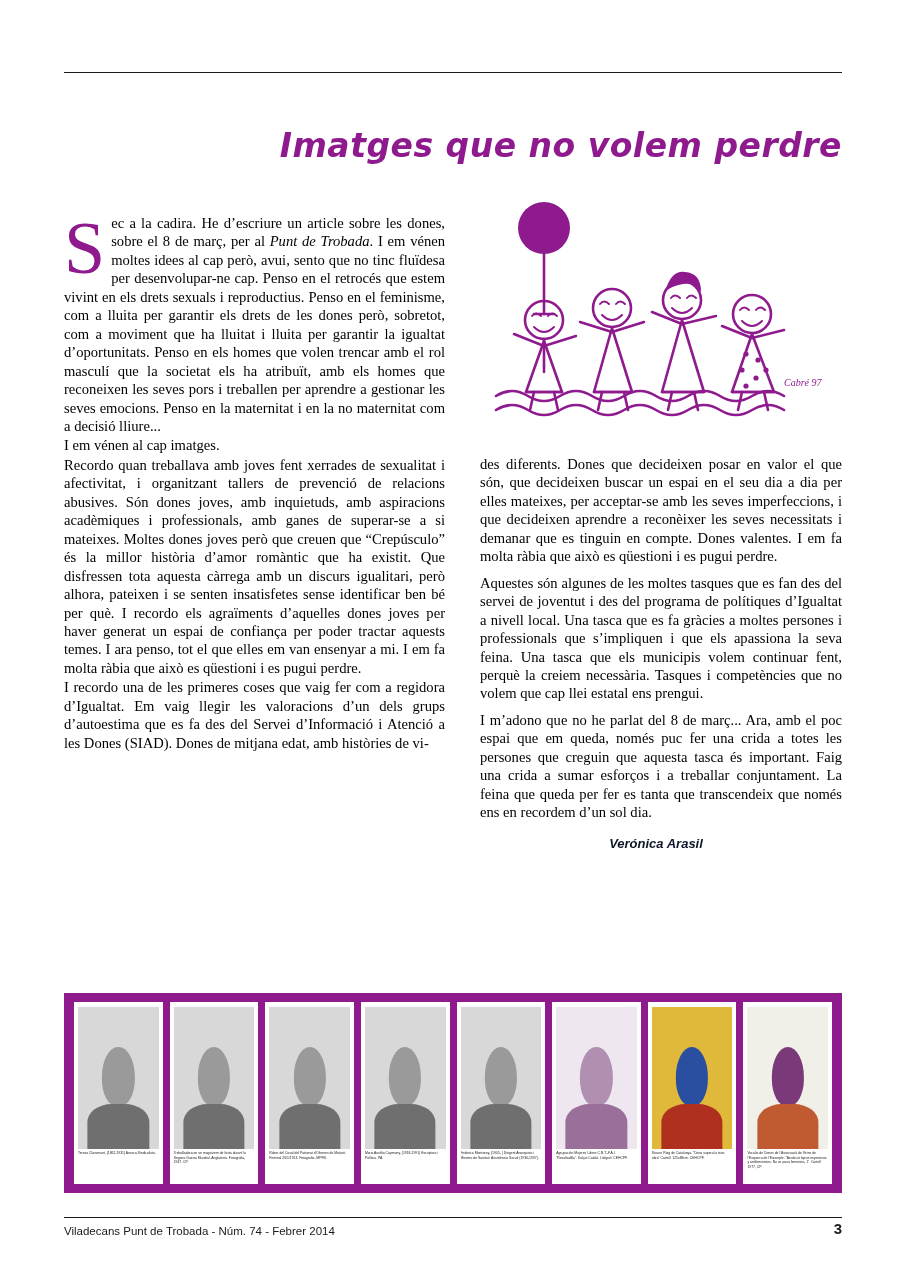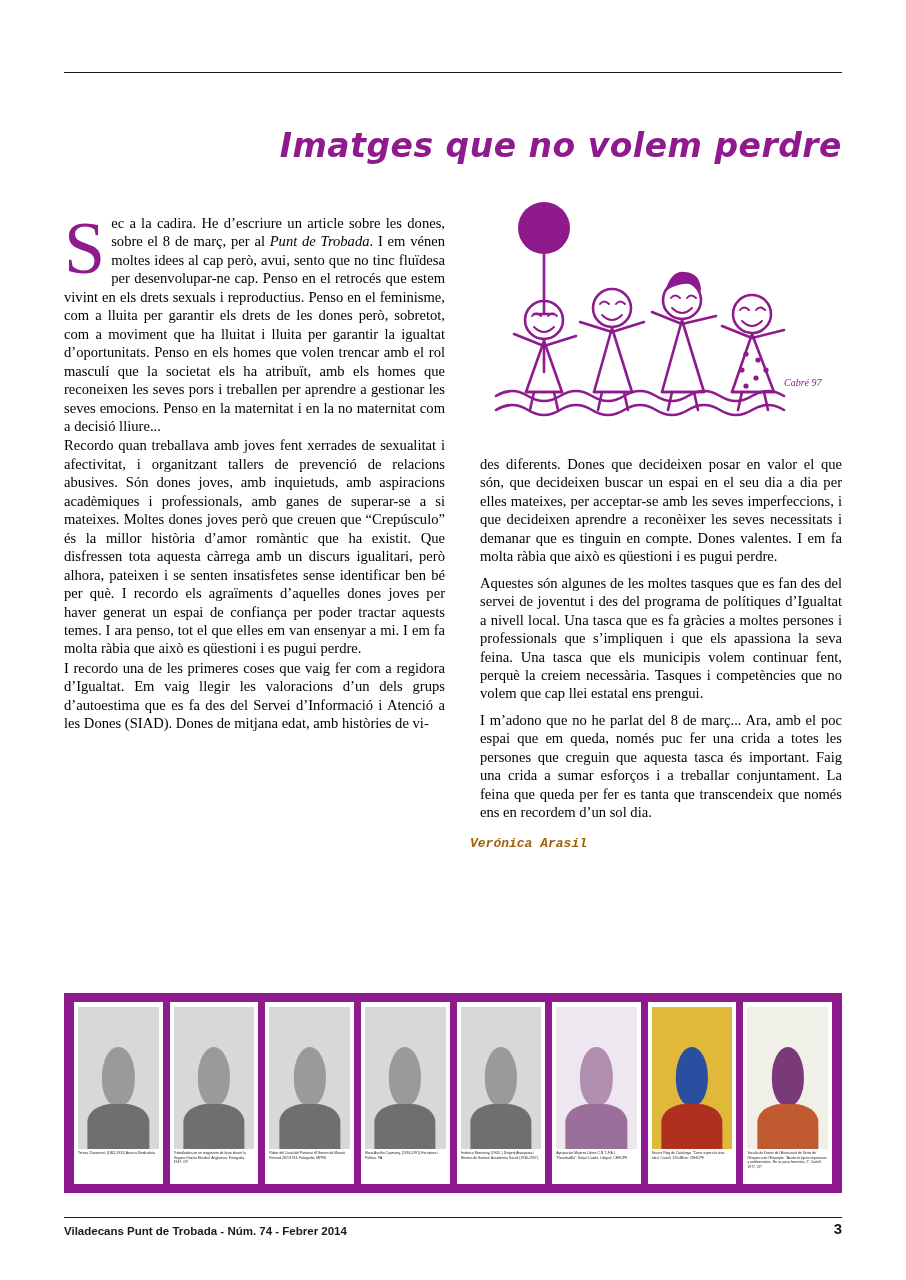--- a/index.html
+++ b/index.html
@@ -84,26 +84,26 @@
     font-family: "Liberation Serif", serif;
     font-size: 74px;
     line-height: 0.78;
     color: #8e1a8e;
     padding: 4px 6px 0 0;
     margin-top: 2px;
   }
 
   .signature {
     margin-top: 14px;
-    text-align: left;
-    font-family: Liberation Mono, monospace;
+    text-align: center;
+    font-family: Liberation Sans, sans-serif;
     font-style: italic;
     font-size: 13px;
     font-weight: bold;
-    color: #a16207;
+    color: #0f172a;
   }
 
   
   .illus {
     position: absolute;
     left: 484px;
     top: 196px;
     width: 372px;
     height: 240px;
   }
@@ -177,21 +177,20 @@
     height: 1px;
     background: #1a1a1a;
   }
   .footer-text {
     position: absolute;
     left: 64px;
     top: 1225px;
     font-family: "Liberation Sans", sans-serif;
     font-size: 11.5px;
     color: #1a1a1a;
-    font-weight: bold;
   }
   .page-num {
     position: absolute;
     left: 806px;
     top: 1220px;
     width: 36px;
     text-align: right;
     font-family: "Liberation Sans", sans-serif;
     font-weight: bold;
     font-size: 15px;
@@ -271,20 +270,21 @@
 
         <path d="M12 200 q16 -10 32 0 t32 0 t32 0 t32 0 t32 0 t32 0 t32 0 t32 0 t32 0"></path>
         <path d="M12 214 q16 -10 32 0 t32 0 t32 0 t32 0 t32 0 t32 0 t32 0 t32 0 t32 0"></path>
       </g>
       <text x="300" y="190" font-family="Liberation Serif, serif" font-size="10" fill="#8e1a8e" font-style="italic">Cabré 97</text>
     </svg>
   </div>
 
   <div class="col-left">
     <p class="dropcap-para"><span class="dropcap">S</span><span>ec a la cadira. He d’escriure un article sobre les dones, sobre el 8 de març, per al <i>Punt de Trobada</i>. I em vénen moltes idees al cap però, avui, sento que no tinc fluïdesa per desenvolupar-ne cap. Penso en el retrocés que estem vivint en els drets sexuals i reproductius. Penso en el feminisme, com a lluita per garantir els drets de les dones però, sobretot, com a moviment que ha lluitat i lluita per garantir la igualtat d’oportunitats. Penso en els homes que volen trencar amb el rol masculí que la societat els ha atribuït, amb els homes que reconeixen les seves pors i treballen per aprendre a gestionar les seves emocions. Penso en la maternitat i en la no maternitat com a decisió lliure...</span></p>
+    <p><span>I em vénen al cap imatges.</span></p>
     <p><span>Recordo quan treballava amb joves fent xerrades de sexualitat i afectivitat, i organitzant tallers de prevenció de relacions abusives. Són dones joves, amb inquietuds, amb aspiracions acadèmiques i professionals, amb ganes de superar-se a si mateixes. Moltes dones joves però que creuen que “Crepúsculo” és la millor història d’amor romàntic que ha existit. Que disfressen tota aquesta càrrega amb un discurs igualitari, però alhora, pateixen i se senten insatisfetes sense identificar ben bé per què. I recordo els agraïments d’aquelles dones joves per haver generat un espai de confiança per poder tractar aquests temes. I ara penso, tot el que elles em van ensenyar a mi. I em fa molta ràbia que això es qüestioni i es pugui perdre.</span></p>
     <p><span>I recordo una de les primeres coses que vaig fer com a regidora d’Igualtat. Em vaig llegir les valoracions d’un dels grups d’autoestima que es fa des del Servei d’Informació i Atenció a les Dones (SIAD). Dones de mitjana edat, amb històries de vi-</span></p>
   </div>
 
   <div class="col-right">
     <p><span>des diferents. Dones que decideixen posar en valor el que són, que decideixen buscar un espai en el seu dia a dia per elles mateixes, per acceptar-se amb les seves imperfeccions, i que decideixen aprendre a reconèixer les seves necessitats i demanar que es tinguin en compte. Dones valentes. I em fa molta ràbia que això es qüestioni i es pugui perdre.</span></p>
     <p><span>Aquestes són algunes de les moltes tasques que es fan des del servei de joventut i des del programa de polítiques d’Igualtat a nivell local. Una tasca que es fa gràcies a moltes persones i professionals que s’impliquen i que els apassiona la seva feina. Una tasca que els municipis volem continuar fent, perquè la creiem necessària. Tasques i competències que no volem que cap llei estatal ens prengui.</span></p>
     <p><span>I m’adono que no he parlat del 8 de març... Ara, amb el poc espai que em queda, només puc fer una crida a totes les persones que creguin que aquesta tasca és important. Faig una crida a sumar esforços i a treballar conjuntament. La feina que queda per fer es tanta que transcendeix que només ens en recordem d’un sol dia.</span></p>
     <div class="signature">Verónica Arasil</div>
   </div>

